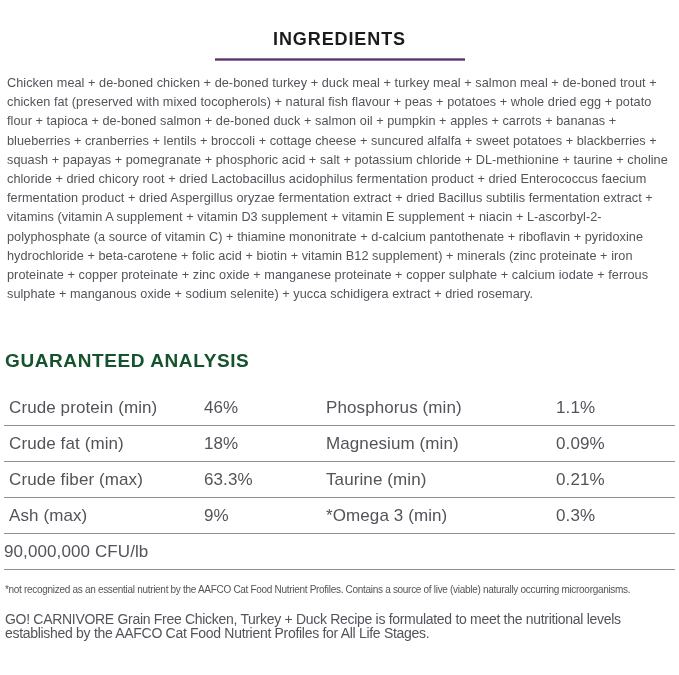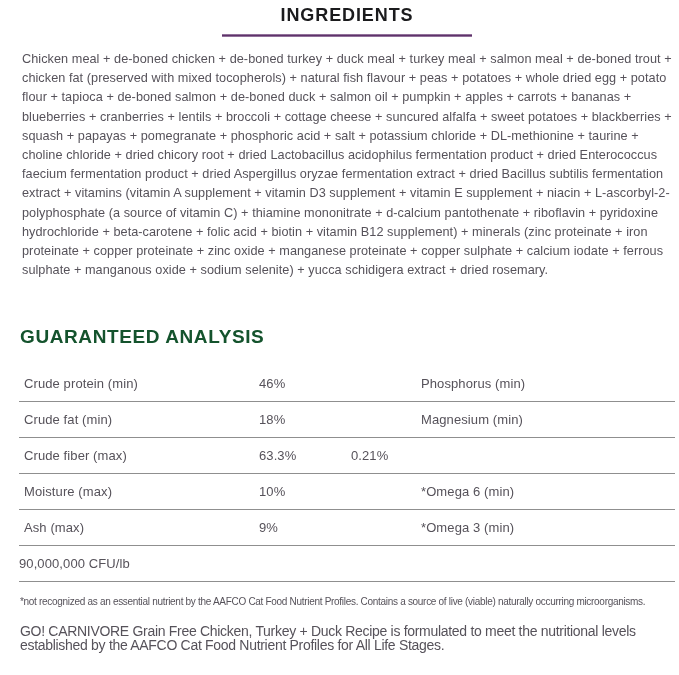--- a/index.html
+++ b/index.html
@@ -4,21 +4,21 @@
 <style>
   * { box-sizing: border-box; }
   html, body { margin: 0; padding: 0; }
   body {
     width: 679px; height: 675px;
     background: #ffffff;
     font-family: "Liberation Sans", sans-serif;
     color: #56525a;
     overflow: hidden;
   }
-  .page { padding: 5px 4px 0 19px; }
+  .page { padding: 5px 4px 0 4px; margin-top: 24px; }
 
   .ingredients-title {
     margin: 0;
     text-align: center;
     font-size: 18px;
     font-weight: 800;
     letter-spacing: 0.9px;
     color: #1b1b1d;
   }
   .accent-rule {
@@ -42,23 +42,22 @@
   }
 
   .ga-table { margin-top: 18px; }
   .ga-row {
     display: grid;
     grid-template-columns: 200px 52px 300px 48px;
     padding-right: 79px;
     height: 36px;
     align-items: center;
     border-bottom: 1px solid #8f8f8f;
-    font-size: 13px;
+    font-size: 17px;
     letter-spacing: 0.1px;
-    gap: 40px;
   }
   .ga-row.full { grid-template-columns: 1fr 130px; }
   .cell.label { padding-left: 5px; white-space: nowrap; }
   .cell.label.r { padding-left: 70px; }
   .cell.value { text-align: left; white-space: nowrap; }
 
   .footnote {
     margin: 13px 0 0 1px;
     font-size: 10px;
     line-height: 13px;
@@ -96,29 +95,24 @@
     <div class="ga-row">
       <div class="cell label">Crude fat (min)</div>
       <div class="cell value">18%</div>
       <div class="cell label r">Magnesium (min)</div>
       <div class="cell value">0.09%</div>
     </div>
 
     <div class="ga-row">
       <div class="cell label">Crude fiber (max)</div>
       <div class="cell value">63.3%</div>
+      <div class="cell label r">Taurine (min)</div>
       <div class="cell value">0.21%</div>
     </div>
 
-    <div class="ga-row">
-      <div class="cell label">Moisture (max)</div>
-      <div class="cell value">10%</div>
-      <div class="cell label r">*Omega 6 (min)</div>
-      <div class="cell value">2.9%</div>
-    </div>
 
     <div class="ga-row">
       <div class="cell label">Ash (max)</div>
       <div class="cell value">9%</div>
       <div class="cell label r">*Omega 3 (min)</div>
       <div class="cell value">0.3%</div>
     </div>
 
     <div class="ga-row full">
       <div class="cell value">90,000,000 CFU/lb</div>

